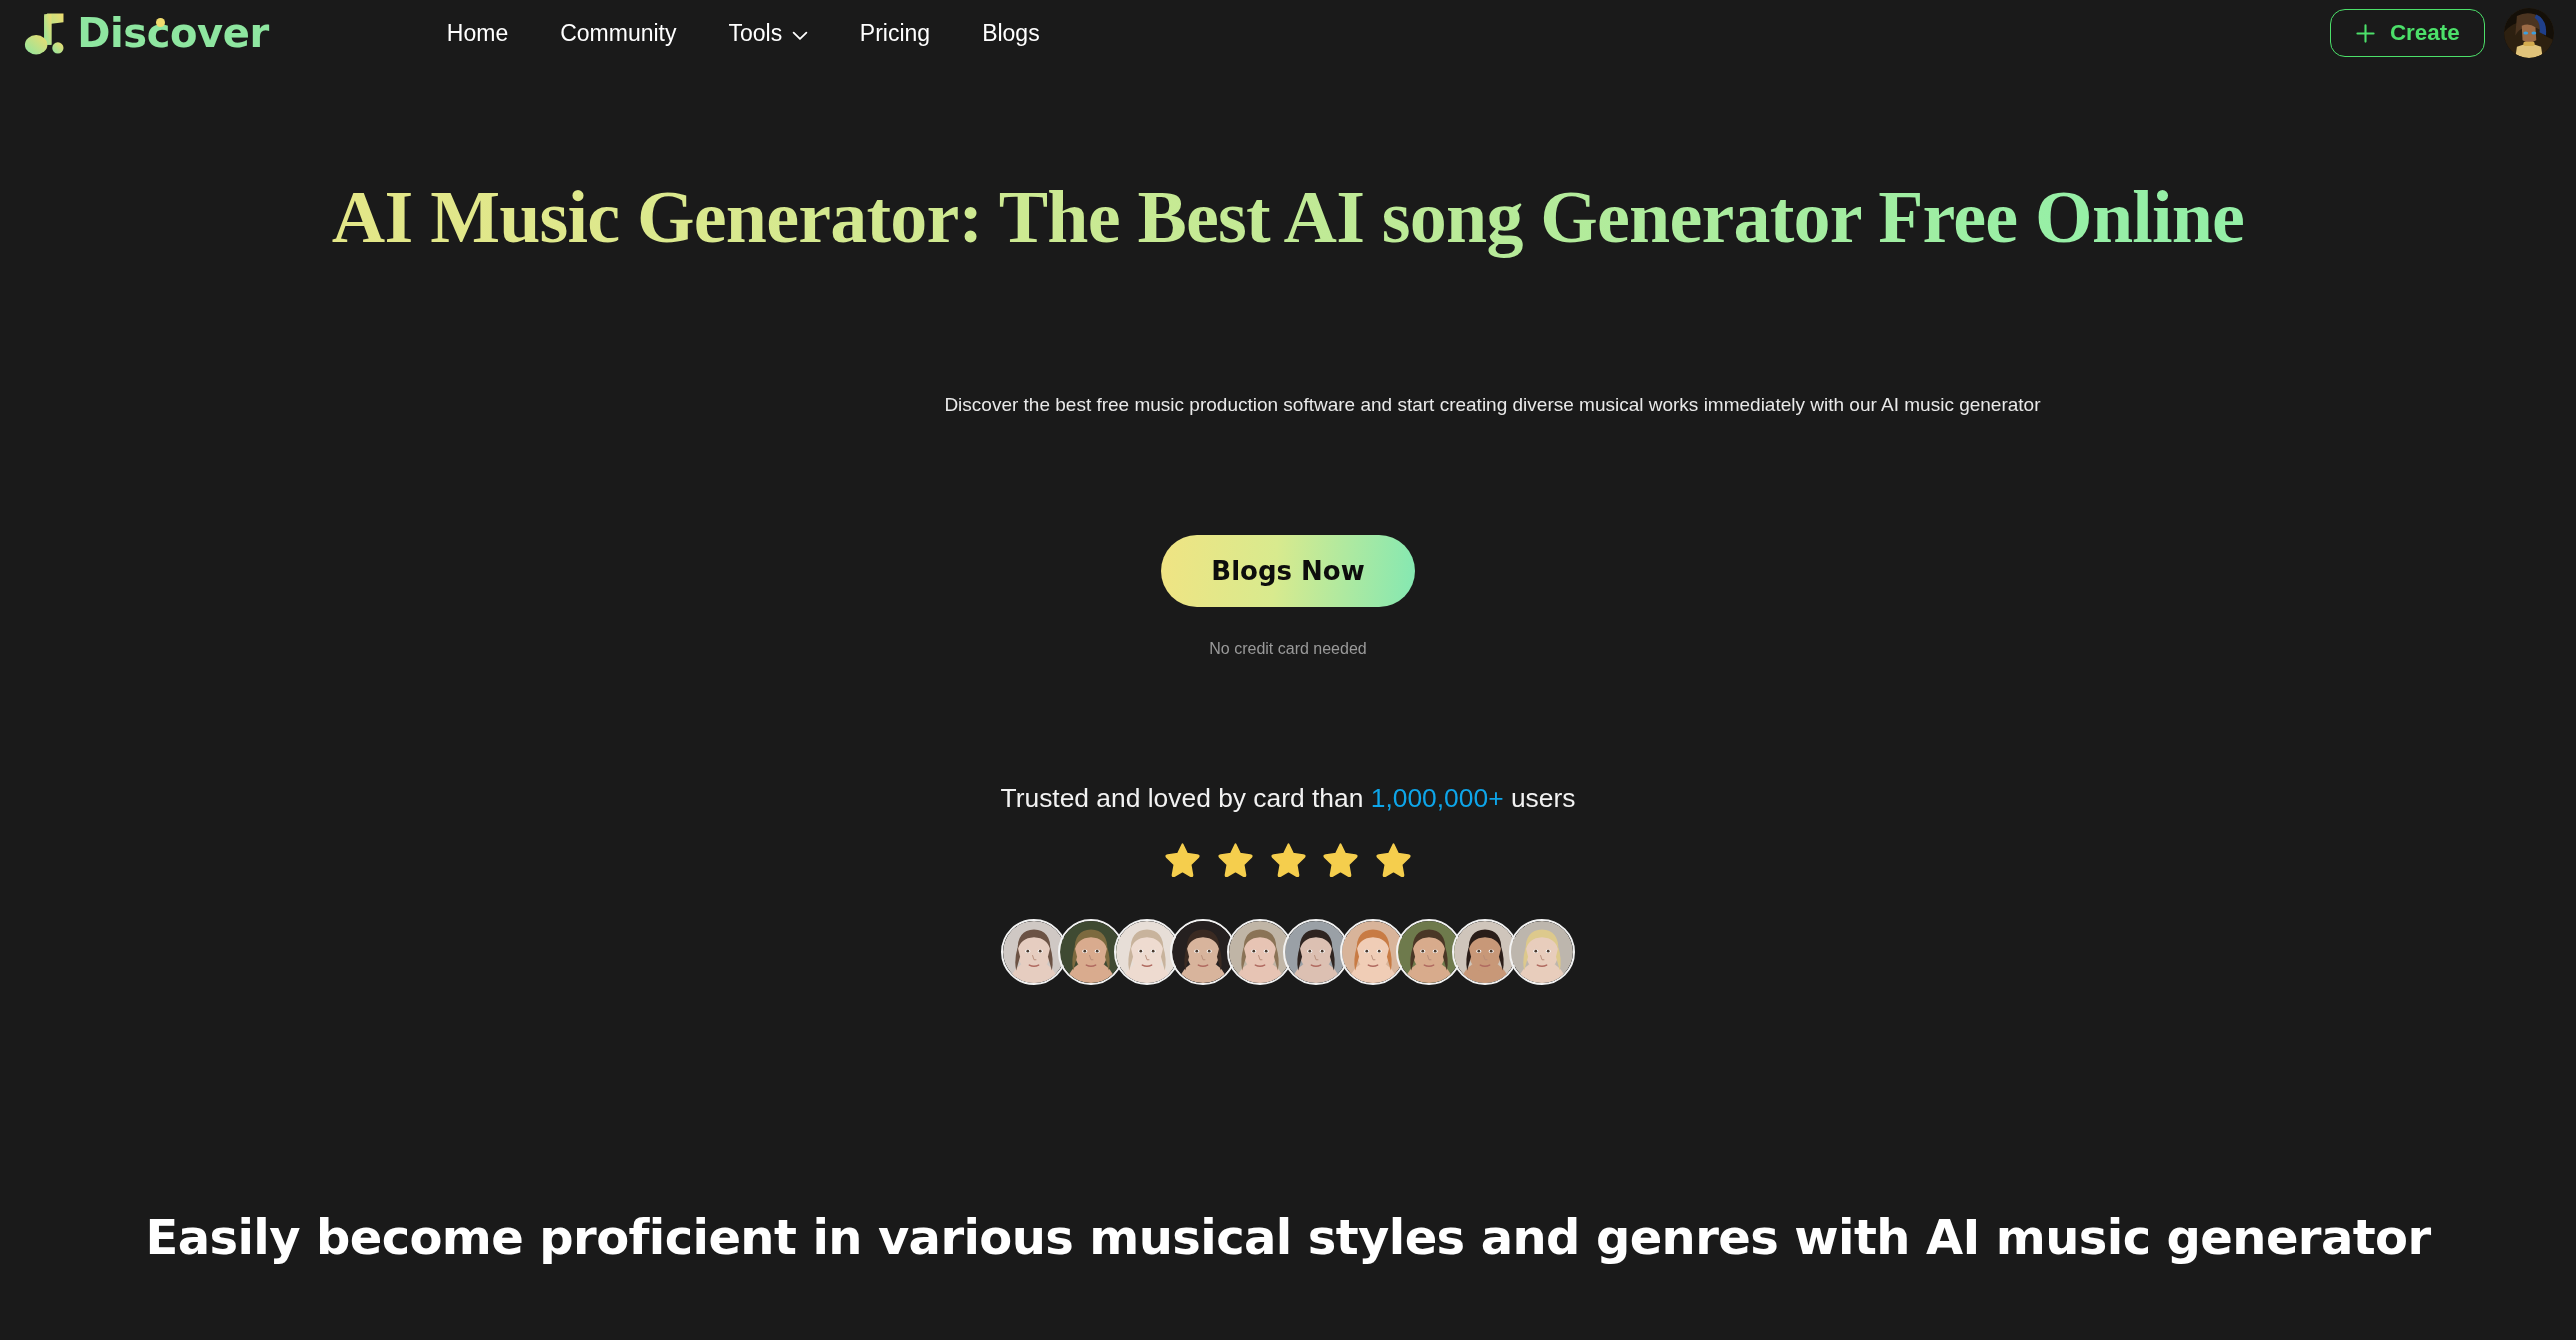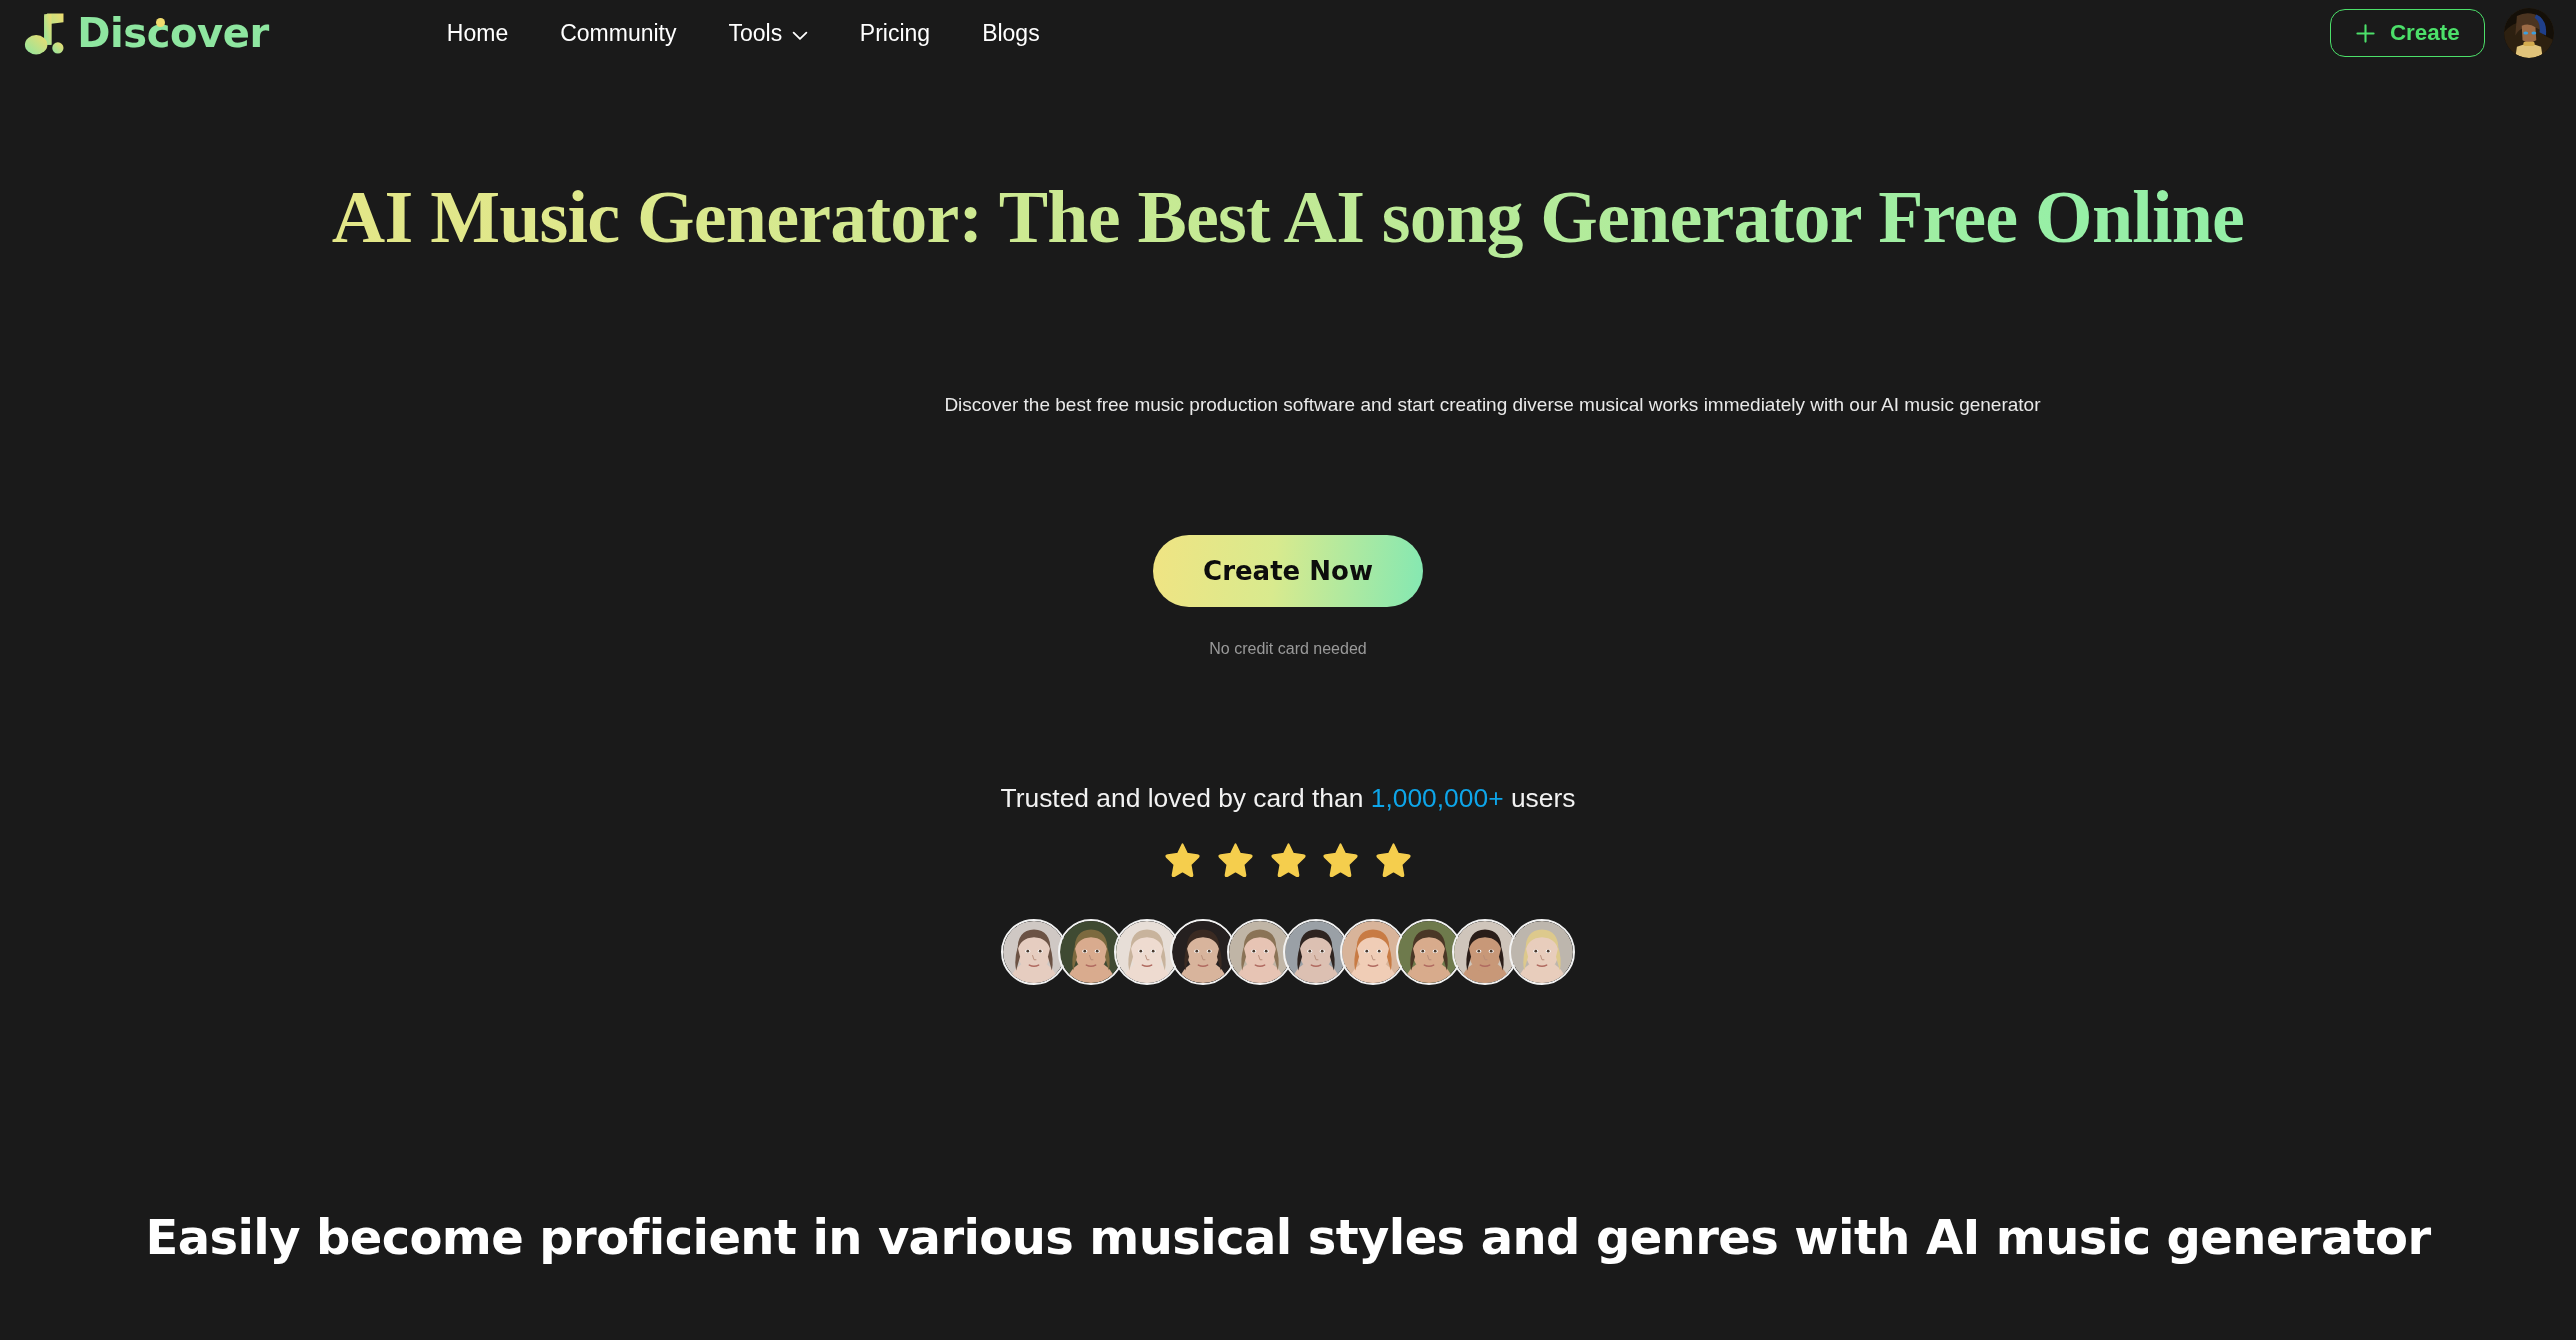--- a/index.html
+++ b/index.html
@@ -222,21 +222,21 @@
   </div>
 </div>
 
 <div class="hero">
 
   <h1 class="headline">AI Music Generator: The Best AI song Generator Free Online</h1>
 
   <p class="subtitle">Discover the best free music production software and start creating diverse musical works immediately with our AI music generator</p>
 
   <div class="cta-wrap">
-    <button class="cta-btn">Create Now</button>
+    <button class="cta-btn">Blogs Now</button>
   </div>
   <div class="cta-note">No credit card needed</div>
 
   <div class="trust-line">
     <span>Trusted and loved by card than </span><span class="trust-num">1,000,000+</span><span> users</span>
   </div>
 
   <div class="stars" id="stars-row">
       <svg viewBox="0 0 44 44" class="star">
         <path d="M22 3 L27.6 14.7 L40.5 16.5 Q43.5 17 41.4 19.2 L32 28.2 L34.3 41 Q34.8 44 32 42.6 L22 36.6 L12 42.6 Q9.2 44 9.7 41 L12 28.2 L2.6 19.2 Q0.5 17 3.5 16.5 L16.4 14.7 Z" fill="#F5CE4D" stroke="#F5CE4D" stroke-width="2.5" stroke-linejoin="round"></path>

